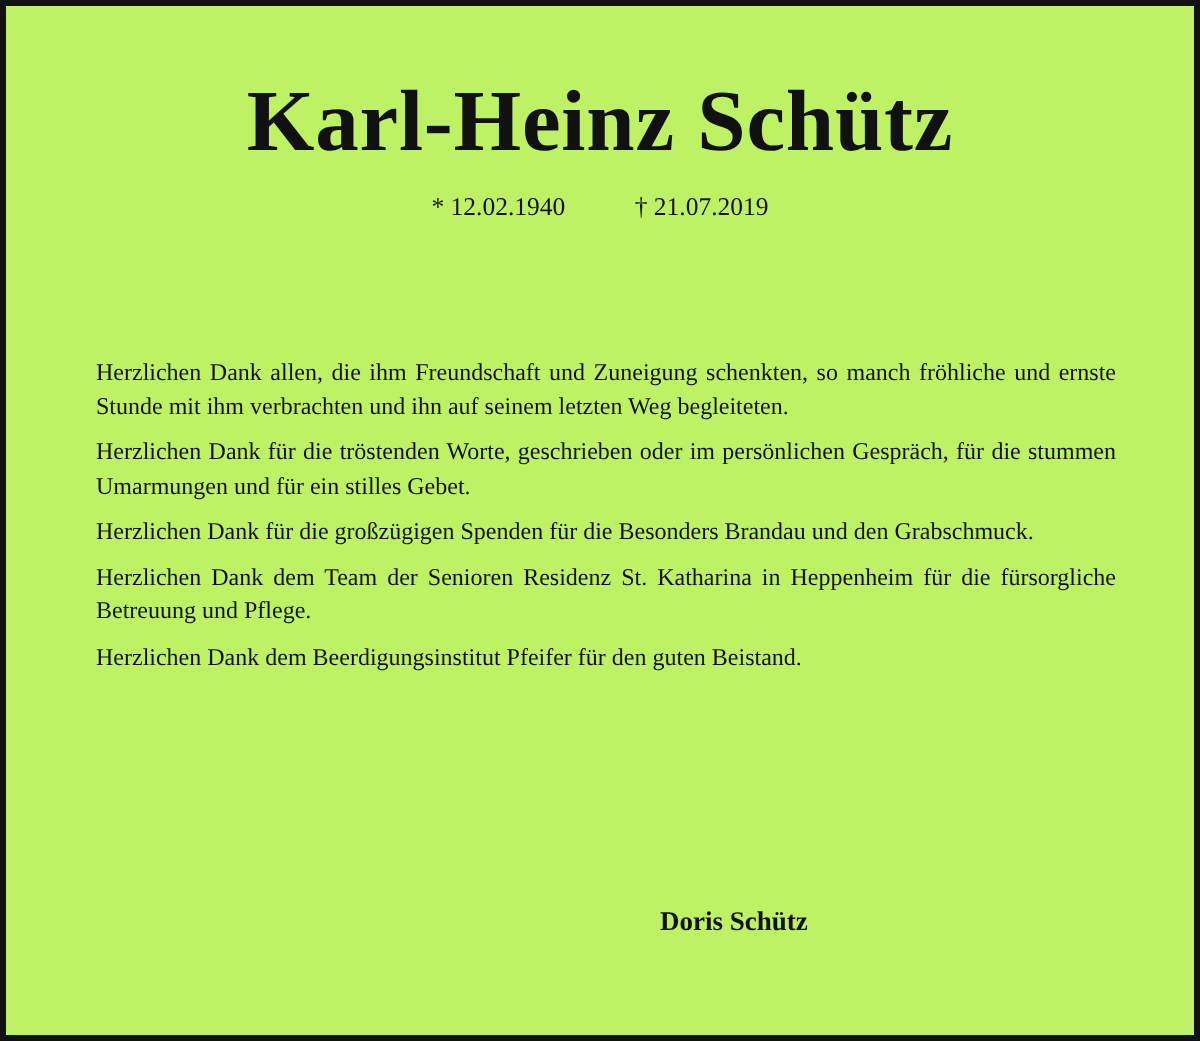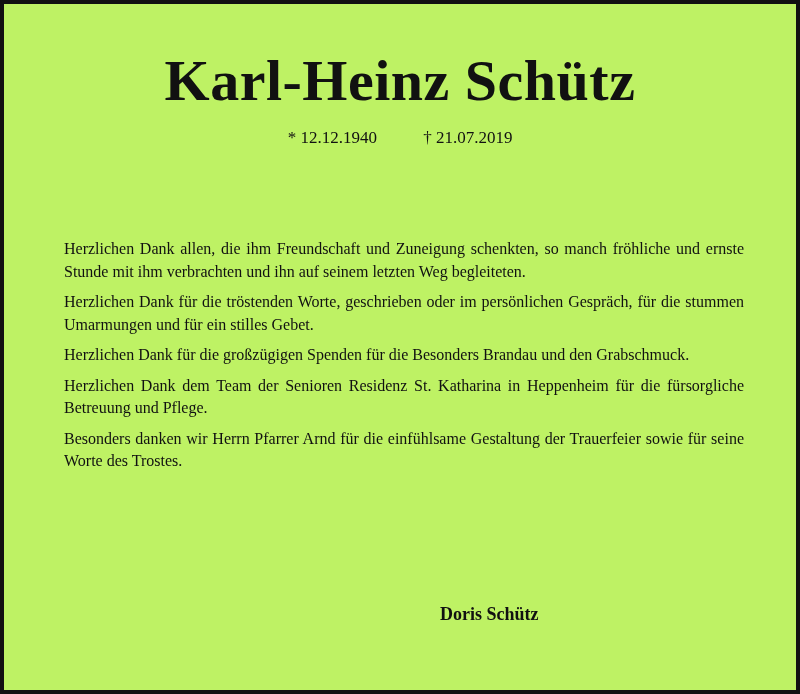--- a/index.html
+++ b/index.html
@@ -48,26 +48,26 @@
       position: absolute; left: 436px; top: 598px;
       font-size: 18px; font-weight: bold; line-height: 24px;
     }
   </style>
 </head>
 <body>
 
 <div class="ad">
   <div class="name">Karl-Heinz Schütz</div>
   <div class="dates">
-    <span class="birth">* 12.12.1940</span>
+    <span class="birth">* 12.02.1940</span>
     <span class="death">† 21.07.2019</span>
   </div>
   <div class="body">
     <p class="para">Herzlichen Dank allen, die ihm Freundschaft und Zuneigung schenkten, so manch fröhliche und ernste Stunde mit ihm verbrachten und ihn auf seinem letzten Weg begleiteten.</p>
     <p class="para">Herzlichen Dank für die tröstenden Worte, geschrieben oder im persönlichen Gespräch, für die stummen Umarmungen und für ein stilles Gebet.</p>
     <p class="para">Herzlichen Dank für die großzügigen Spenden für die Besonders Brandau und den Grabschmuck.</p>
     <p class="para">Herzlichen Dank dem Team der Senioren Residenz St. Katharina in Heppenheim für die fürsorgliche Betreuung und Pflege.</p>
-    <p class="para">Besonders danken wir Herrn Pfarrer Arnd für die einfühlsame Gestaltung der Trauerfeier sowie für seine Worte des Trostes.</p>
+    <p class="para">Herzlichen Dank dem Beerdigungsinstitut Pfeifer für den guten Beistand.</p>
   </div>
   <div class="signature">
     <div>Doris Schütz</div>
   </div>
 </div>
 
 </body></html>

